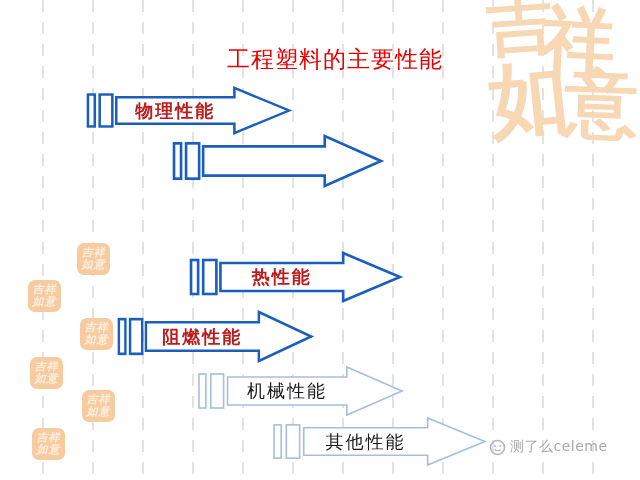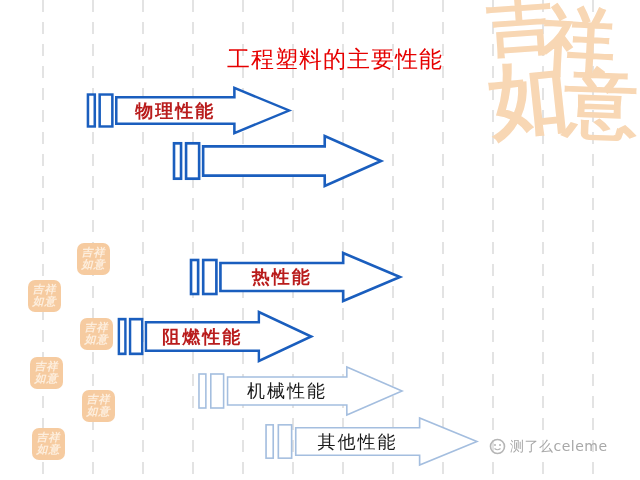--- a/index.html
+++ b/index.html
@@ -49,24 +49,24 @@
   }
   .arrow.primary .arrow-label{color:#b91c1c;}
   .arrow.light .arrow-label{color:#1a1a1a;font-weight:normal;}
 
   .a1{left:86px;top:87px;width:205px;height:47px;}
   .a2{left:172px;top:135px;width:211px;height:52px;}
   .a3{left:96px;top:197px;width:206px;height:51px;}
   .a4{left:189px;top:252px;width:213px;height:50px;}
   .a5{left:117px;top:311px;width:196px;height:51px;}
   .a6{left:197px;top:366px;width:207px;height:50px;}
-  .a7{left:264px;top:417px;width:215px;height:49px;}
+  .a7{left:272px;top:417px;width:215px;height:49px;}
 
   .footer-mark{
-    position:absolute;left:489px;top:438px;display:flex;align-items:flex-start;gap:4px;
+    position:absolute;left:489px;top:438px;display:flex;align-items:flex-end;gap:4px;
     color:#a8a8a8;font-size:14px;letter-spacing:0.5px;
   }
   .footer-mark svg{display:block;}
 </style>
 </head>
 <body>
 
 <div class="slide">
 
   <svg class="grid-svg" viewBox="0 0 640 480">

